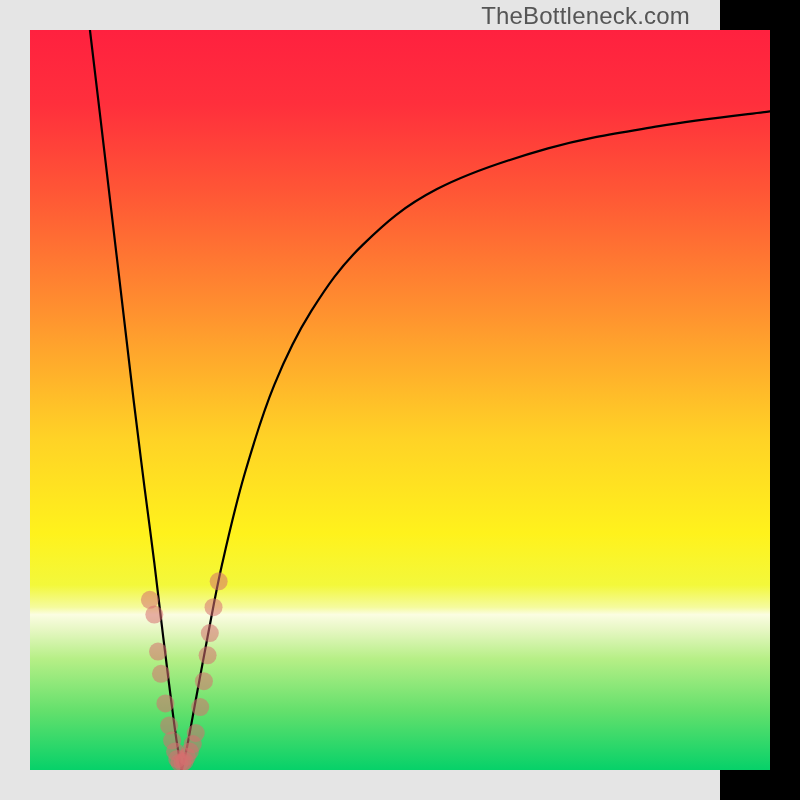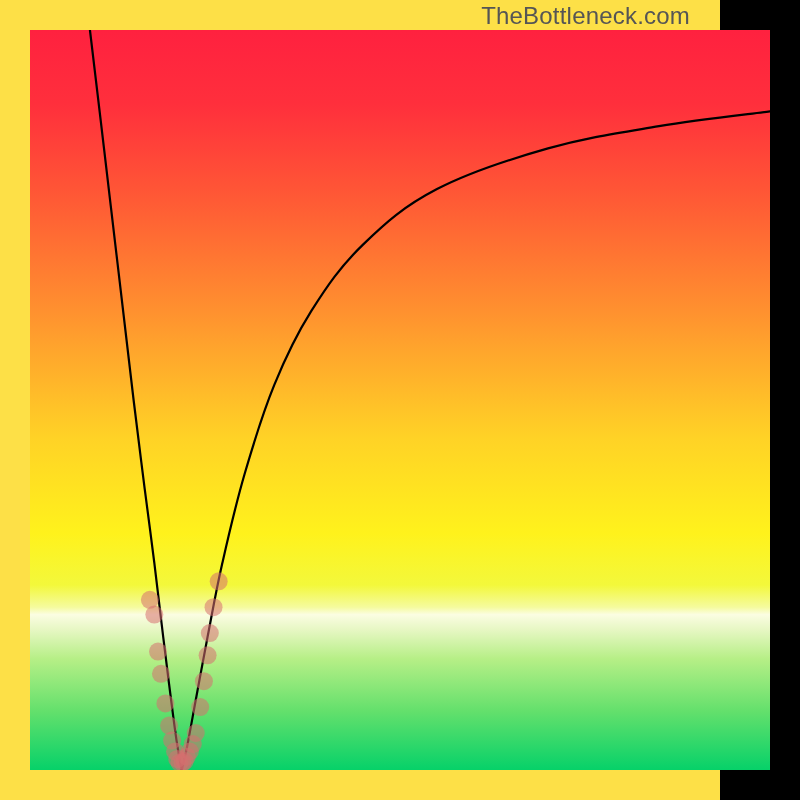--- a/index.html
+++ b/index.html
@@ -10,21 +10,21 @@
     overflow: hidden;
     background: #000;
     font-family: Arial, Helvetica, sans-serif;
   }
   .frame {
     position: absolute;
     top: 0;
     left: 0;
     width: 720px;
     height: 800px;
-    background: #fde047;
+    background: #e5e5e5;
   }
   .plot-area {
     position: absolute;
     overflow: hidden;
   }
   .gradient-bg {
     position: absolute;
     left: 0;
     top: 0;
     right: 0;

